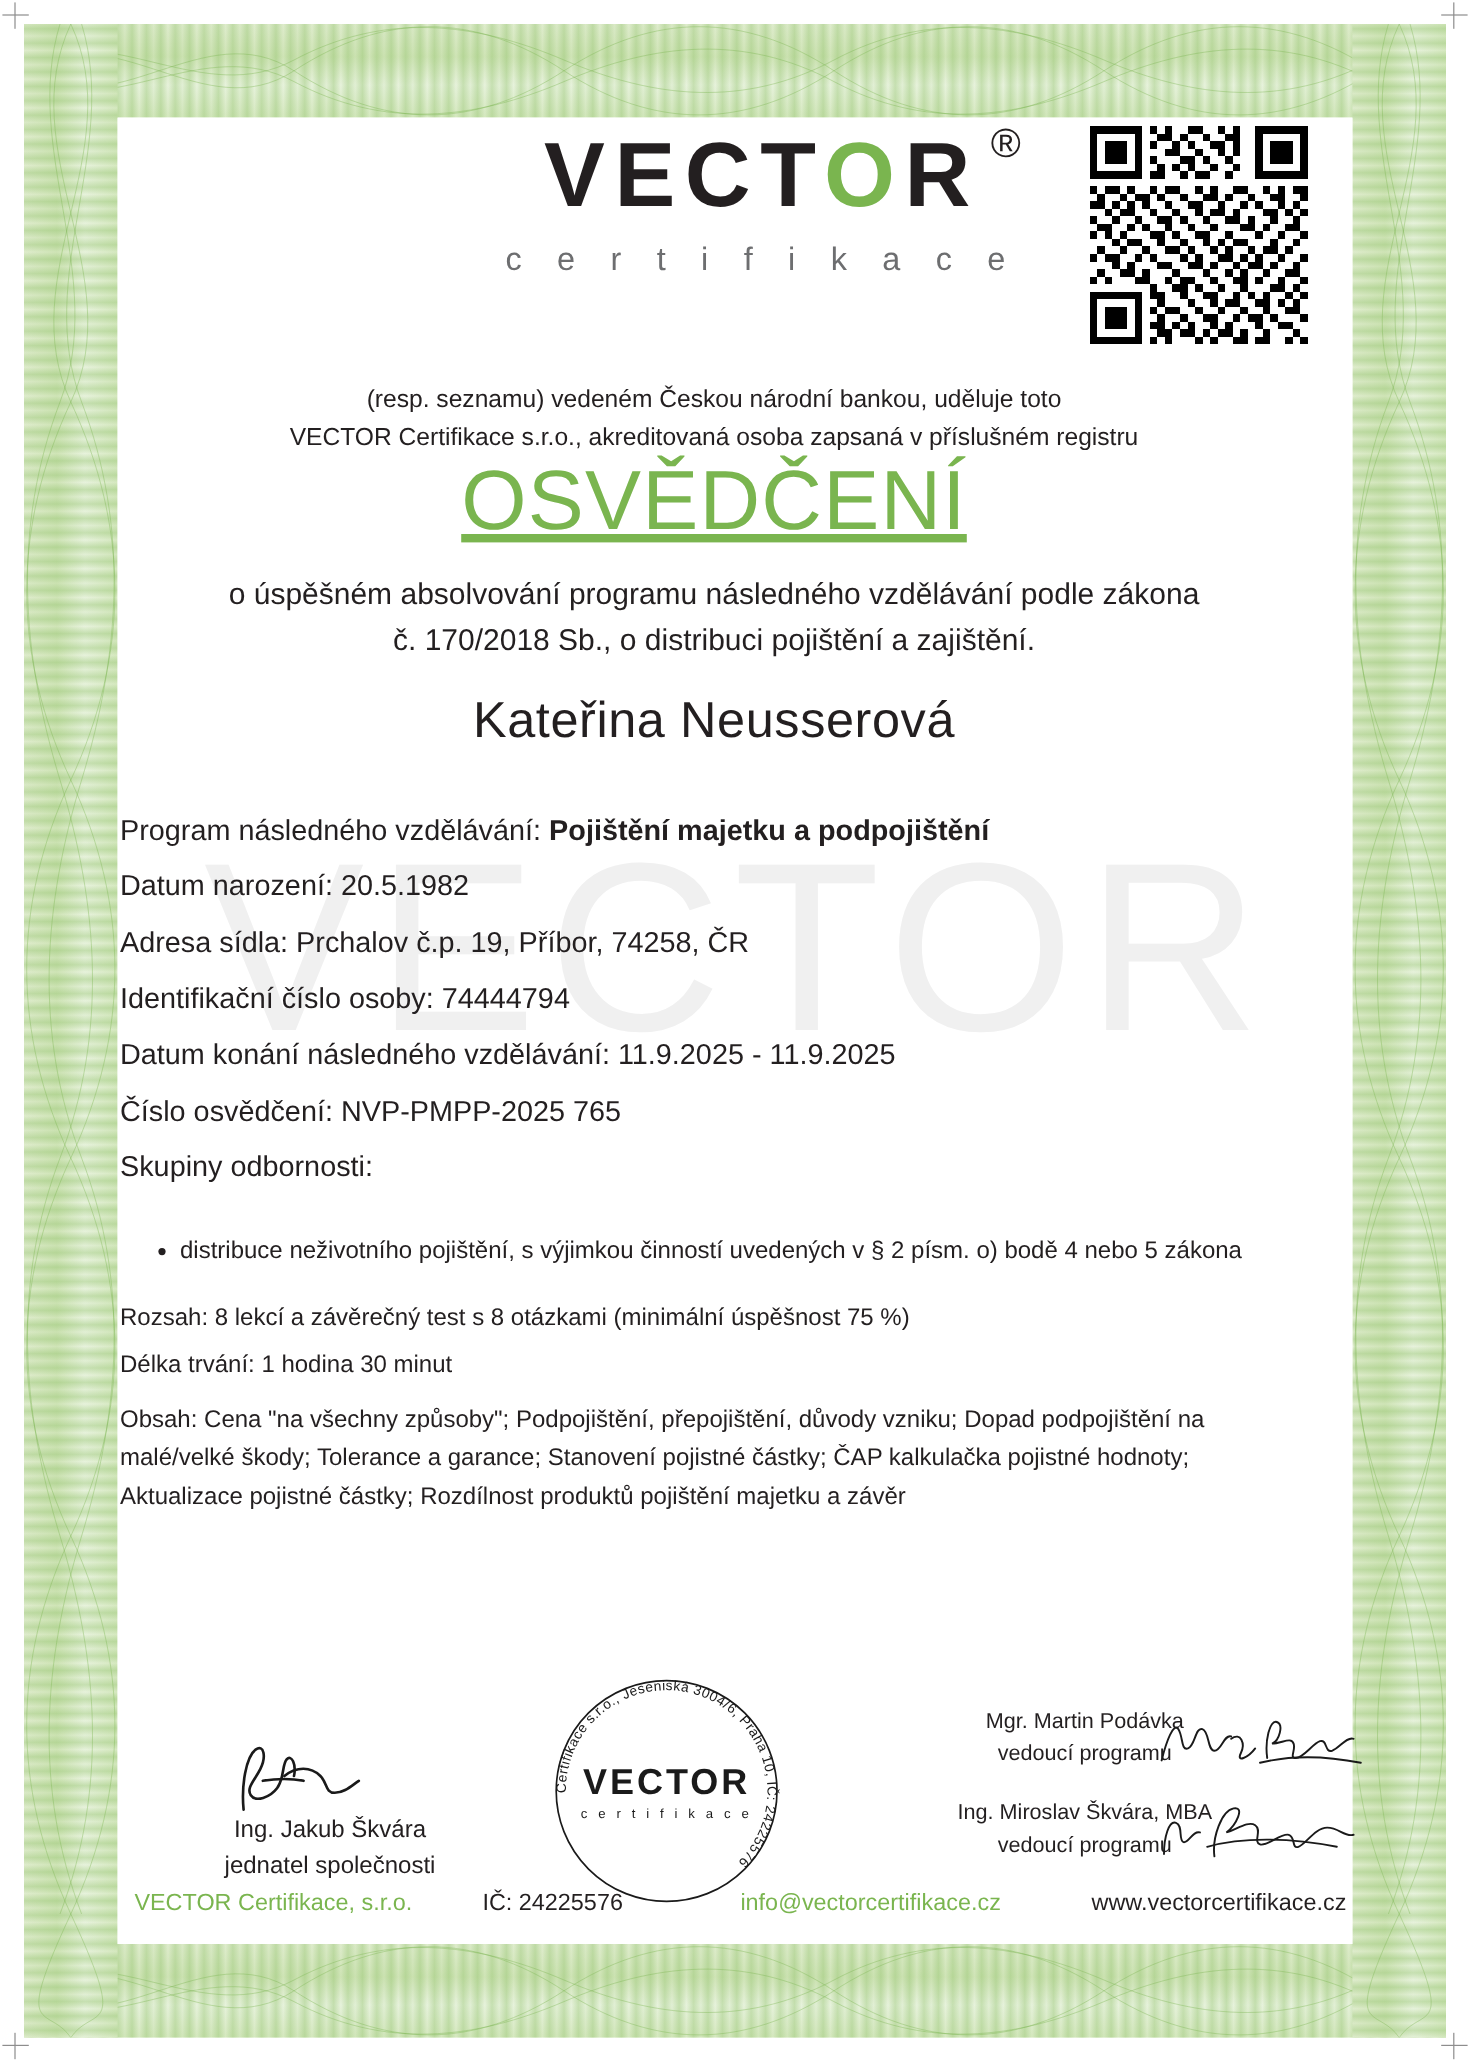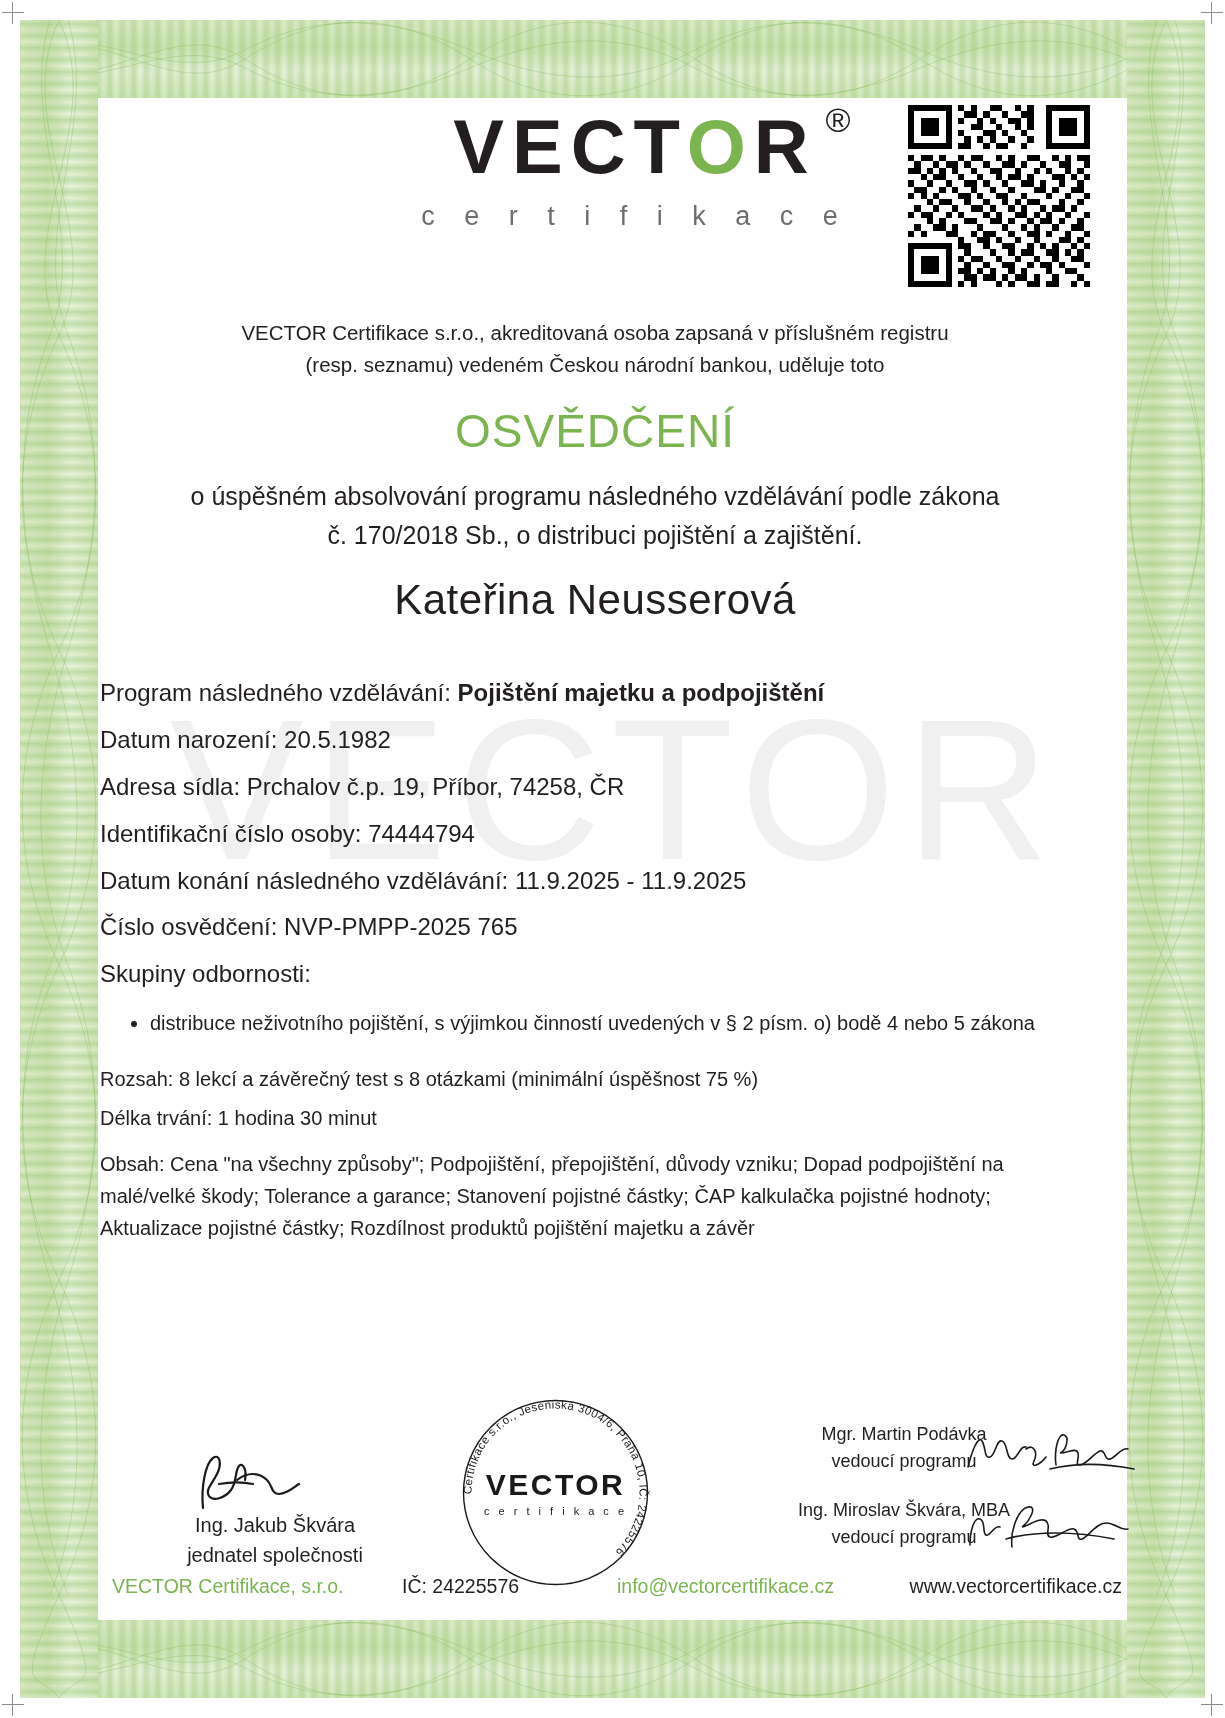--- a/index.html
+++ b/index.html
@@ -168,27 +168,27 @@
 
   .intro {
     margin-top: 12px;
     text-align: center;
     font-size: 20.5px;
     line-height: 1.55;
     color: #231f20;
   }
 
   .title {
-    margin-top: 26px;
     text-align: center;
-    font-size: 46px;
+    font-size: 70px;
     font-weight: 400;
     letter-spacing: 1px;
     color: #7ab54f;
     line-height: 1.05;
+    text-decoration: underline;
   }
 
   .subtitle {
     margin-top: 22px;
     text-align: center;
     font-size: 25px;
     line-height: 1.55;
   }
 
   .holder-name {
@@ -201,21 +201,21 @@
 
   .details {
     margin-top: 46px;
     font-size: 24px;
     line-height: 1.95;
   }
   .details .row { white-space: nowrap; }
   .details b { font-weight: 700; }
 
   .skills-list {
-    margin: 8px 0 0 0;
+    margin: 28px 0 0 0;
     padding-left: 50px;
     font-size: 20px;
     line-height: 1.7;
   }
   .skills-list li { margin-bottom: 4px; }
 
   .extra {
     margin-top: 20px;
     font-size: 20px;
     line-height: 1.95;
@@ -586,22 +586,22 @@
               <rect x="19" y="28" width="2" height="1"></rect>
               <rect x="22" y="28" width="2" height="1"></rect>
               <rect x="26" y="28" width="1" height="1"></rect>
               <rect x="28" y="28" width="1" height="1"></rect>
           </g>
         </svg>
       </div>
     </div>
 
     <div class="intro">
+      <div>(resp. seznamu) vedeném Českou národní bankou, uděluje toto</div>
       <div>VECTOR Certifikace s.r.o., akreditovaná osoba zapsaná v příslušném registru</div>
-      <div>(resp. seznamu) vedeném Českou národní bankou, uděluje toto</div>
     </div>
 
     <div class="title">OSVĚDČENÍ</div>
 
     <div class="subtitle">
       <div>o úspěšném absolvování programu následného vzdělávání podle zákona</div>
       <div>č. 170/2018 Sb., o distribuci pojištění a zajištění.</div>
     </div>
 
     <div class="holder-name">Kateřina Neusserová</div>

